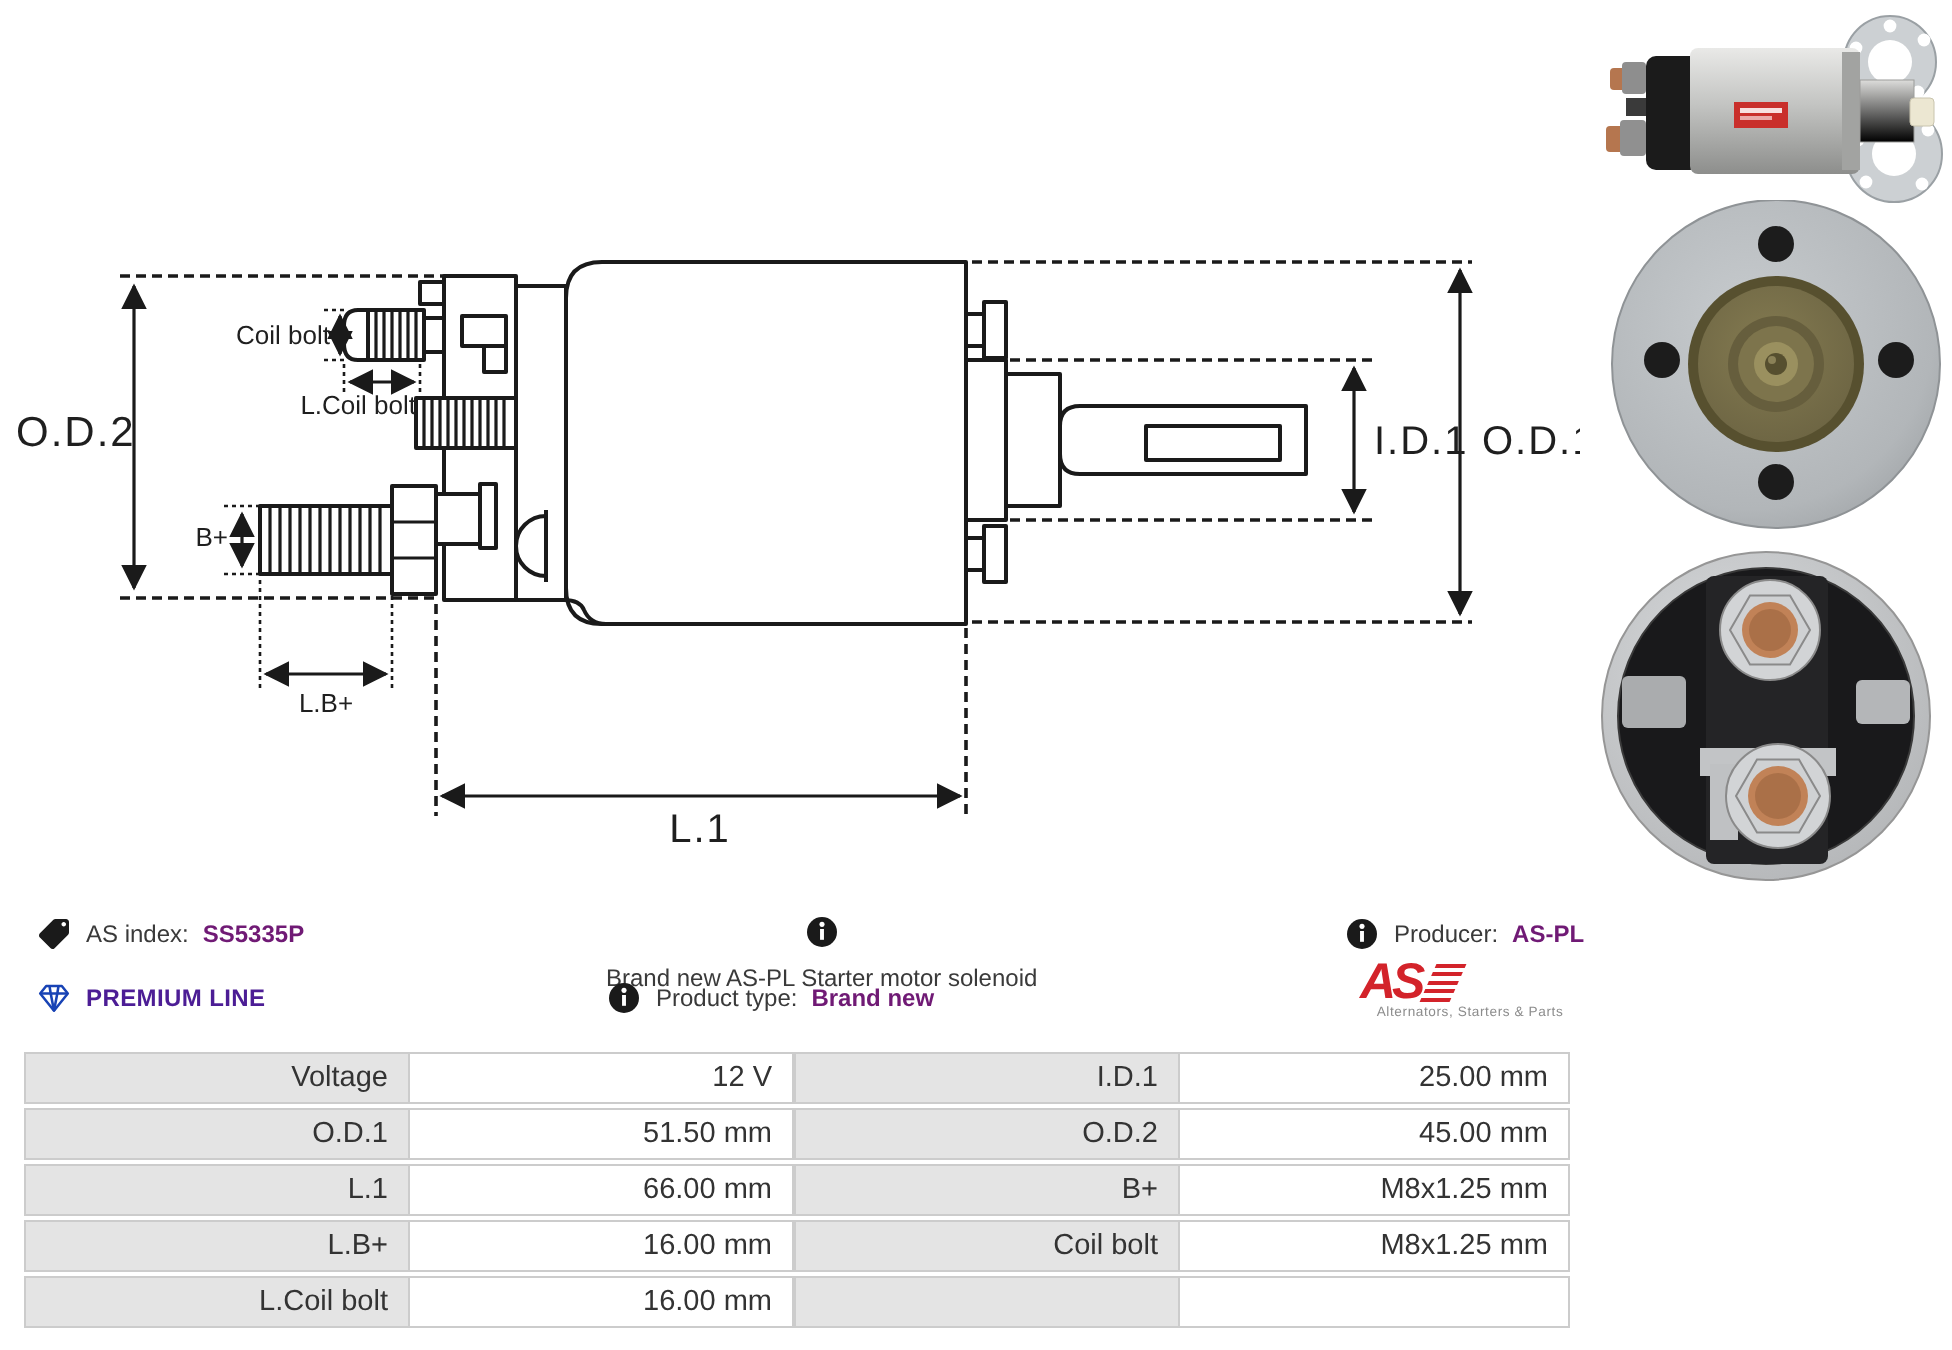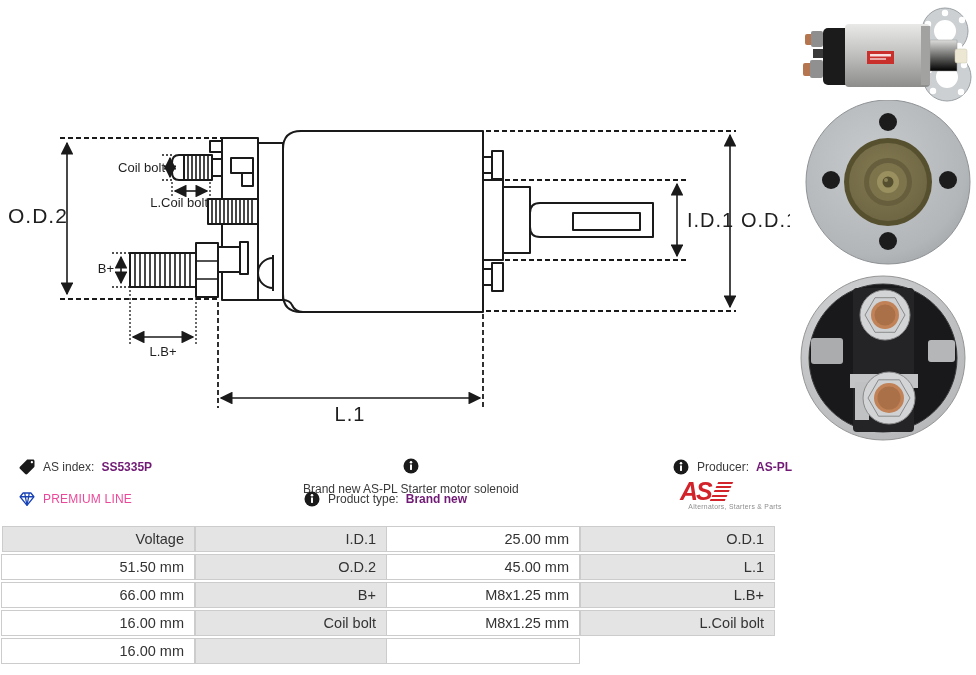--- a/index.html
+++ b/index.html
@@ -10,32 +10,32 @@
   
   #diagram{position:absolute;left:0;top:0;}
   .photo{position:absolute;cursor:pointer;}
   #photo1{left:795px;top:5px;}
   #photo2{left:795px;top:100px;}
   #photo3{left:795px;top:270px;}
 
   .info-item{position:absolute;display:flex;align-items:center;gap:7px;font-size:12px;height:20px;}
   .info-item .ic{width:18px;height:18px;flex:0 0 auto;display:block;}
   .b{font-weight:bold;color:#701a75;}
-  .premium{color:#ec4899;font-weight:normal;letter-spacing:.2px;}
+  .premium{color:#4c1d95;font-weight:bold;letter-spacing:.2px;}
 
   
   #as-logo{position:absolute;right:186px;top:479px;width:110px;text-align:center;}
   .logo-mark{display:flex;align-items:flex-end;justify-content:flex-start;height:22px;}
   .logo-as{font-style:italic;font-weight:bold;font-size:25px;line-height:20px;color:#d3232a;letter-spacing:-2px;}
   .logo-stripes{width:15px;height:19px;margin-left:3px;transform:skewX(-24deg);
     background:repeating-linear-gradient(to bottom,#d3232a 0 2px,#fff 2px 4.2px);}
   .logo-tagline{font-size:6.8px;color:#8d8d8d;letter-spacing:.3px;margin-top:2px;white-space:nowrap;}
 
   
-  #spec-table{position:absolute;left:2px;top:526px;display:grid;
+  #spec-table{position:absolute;left:12px;top:526px;display:grid;
     grid-template-columns:193px 192px 193px 195px;grid-auto-rows:26px;row-gap:2px;}
   .cell{border:1px solid #cccccc;font-size:14.5px;color:#333;display:flex;
         align-items:center;justify-content:flex-end;padding-right:10px;box-sizing:border-box;}
   .cell.lab{background:#e4e4e4;}
   .cell.val{background:#fff;margin-left:-1px;}
 </style>
 </head>
 <body>
 
 <div id="page">
@@ -288,20 +288,21 @@
   <div id="as-logo">
     <div class="logo-mark">
       <span class="logo-as">AS</span>
       <span class="logo-stripes"></span>
     </div>
     <div class="logo-tagline">Alternators, Starters &amp; Parts</div>
   </div>
 
   <div id="spec-table">
     <div class="cell lab">Voltage</div>
+    <div class="cell val">12 V</div>
     <div class="cell lab">I.D.1</div>
     <div class="cell val">25.00 mm</div>
 
     <div class="cell lab">O.D.1</div>
     <div class="cell val">51.50 mm</div>
     <div class="cell lab">O.D.2</div>
     <div class="cell val">45.00 mm</div>
 
     <div class="cell lab">L.1</div>
     <div class="cell val">66.00 mm</div>

